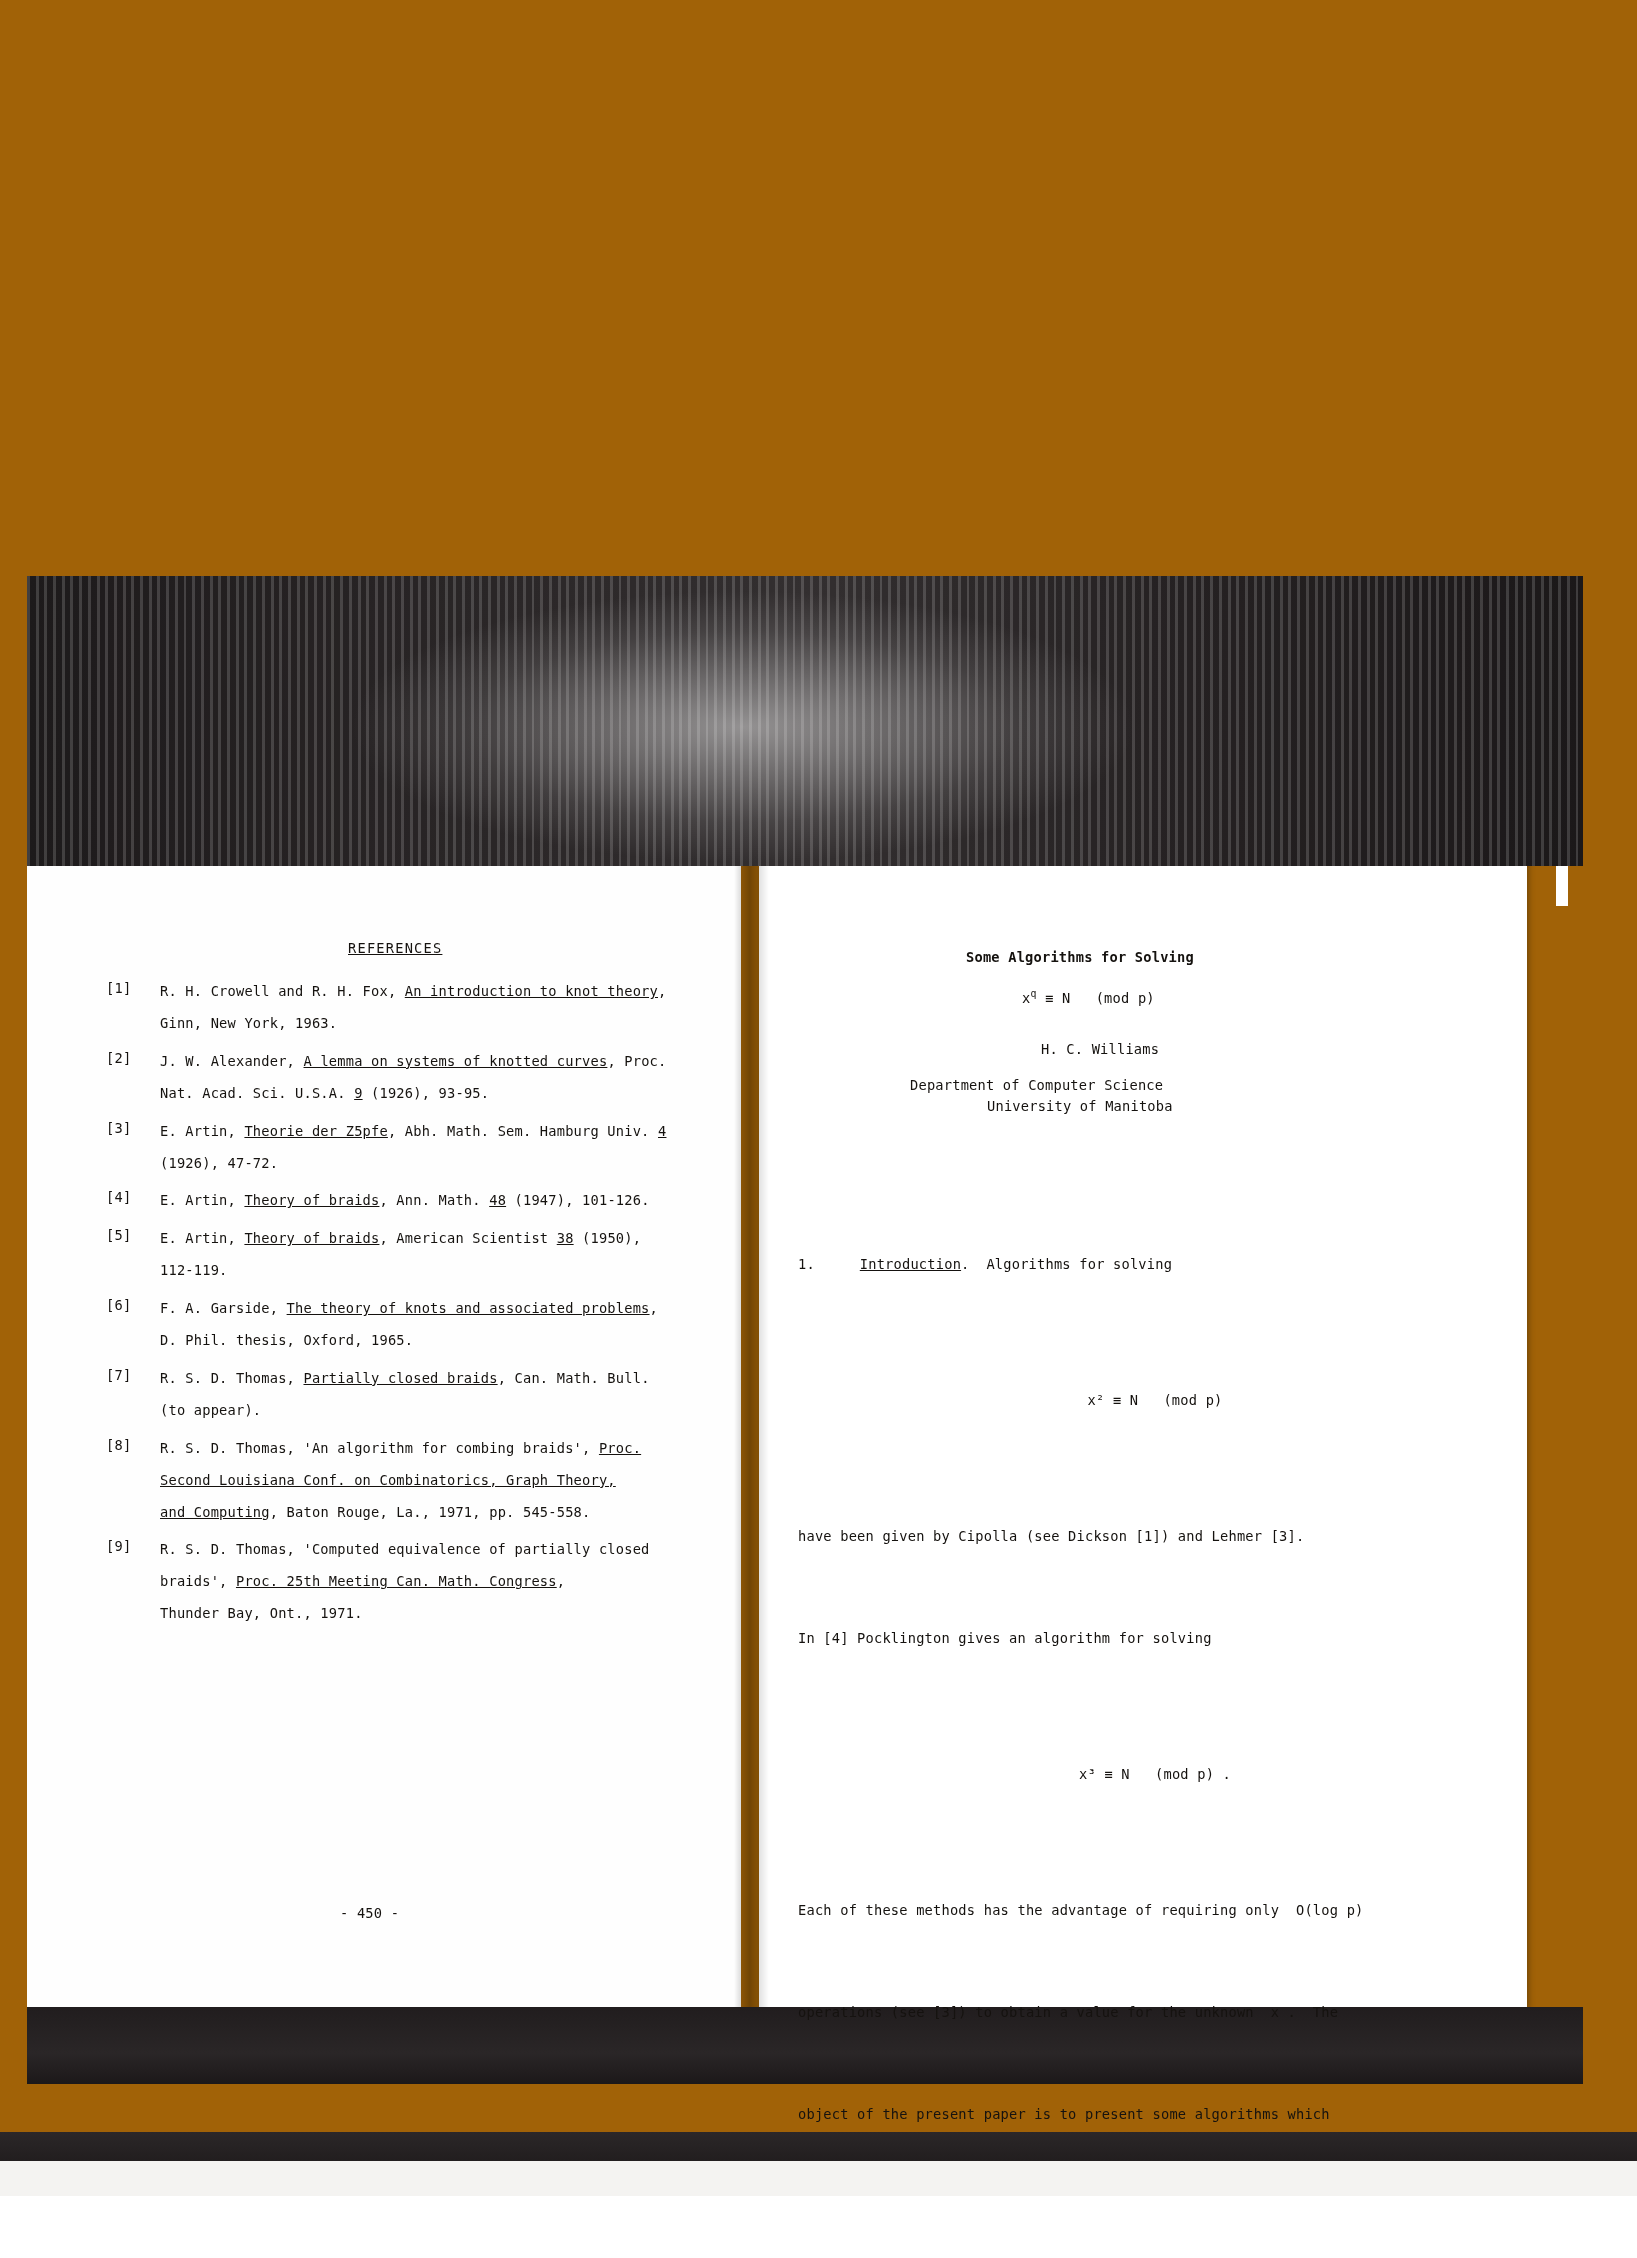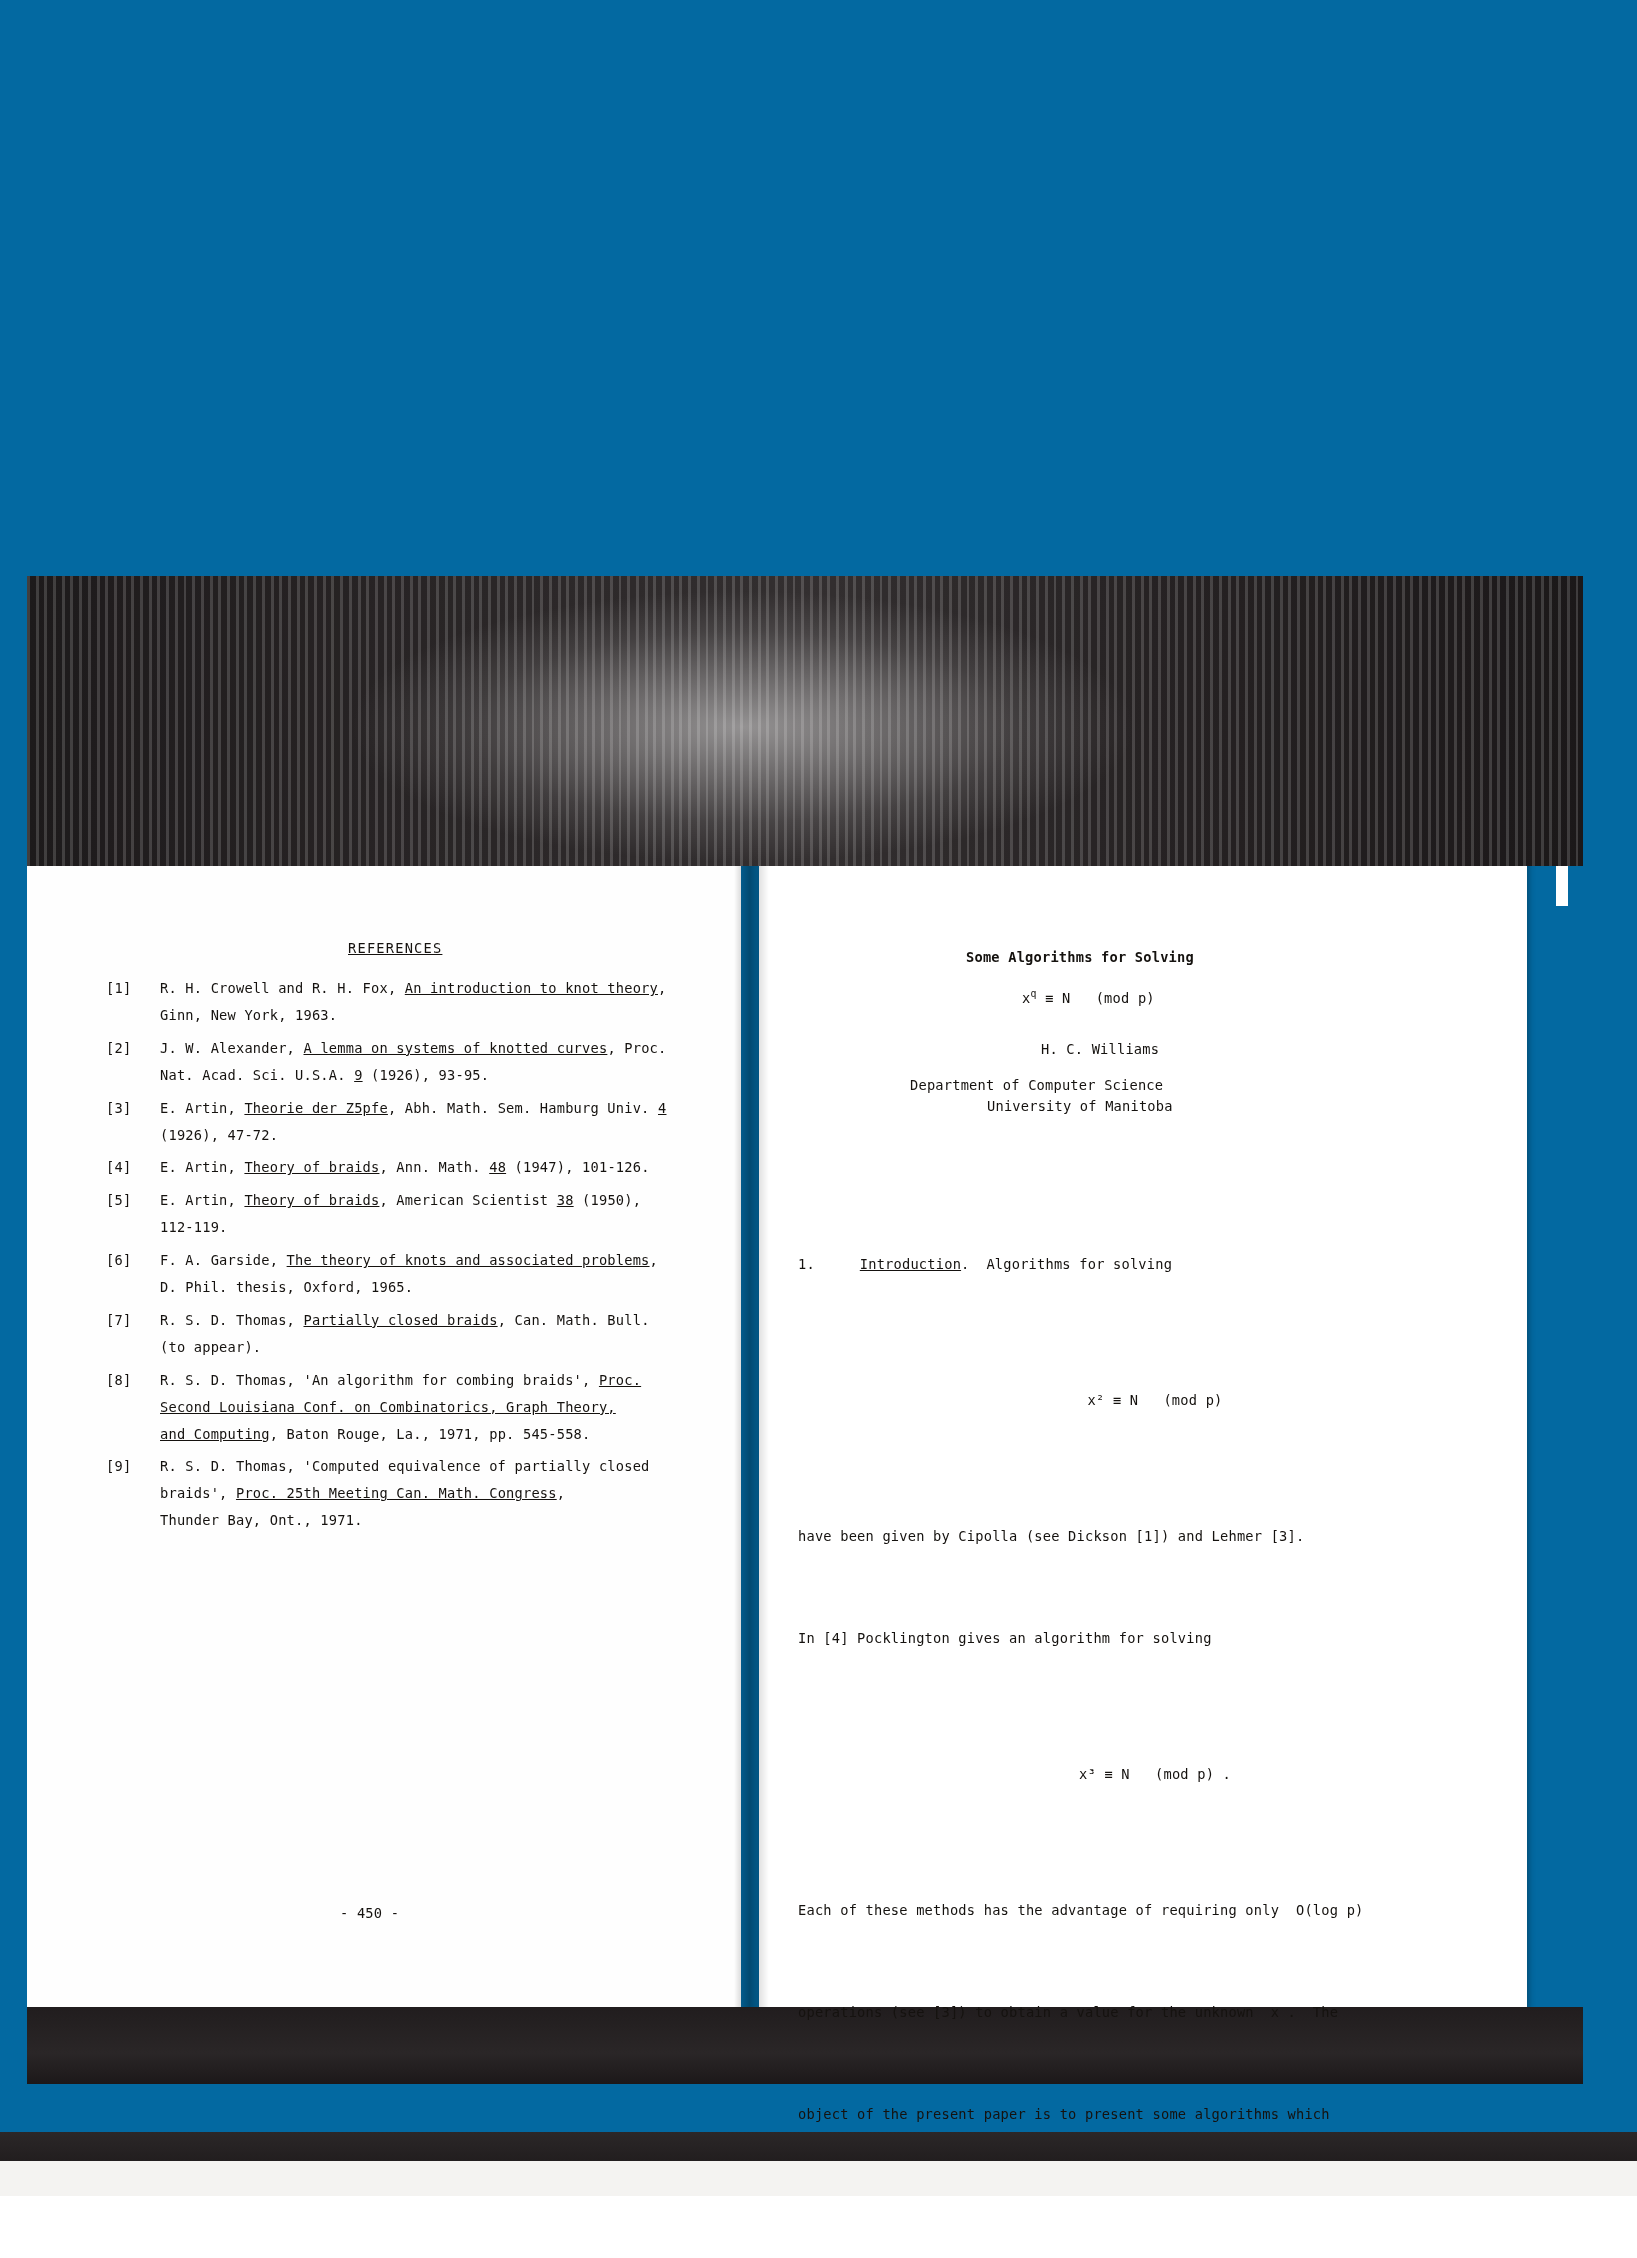--- a/index.html
+++ b/index.html
@@ -4,21 +4,21 @@
 <style>
   html, body {
     margin: 0;
     padding: 0;
     background: #ffffff;
   }
   #page {
     position: relative;
     width: 1638px;
     height: 2196px;
-    background: #0369a1;
+    background: #a16207;
     overflow: hidden;
     font-family: "DejaVu Sans Mono", monospace;
   }
 
   
   .scan-dark-band {
     position: absolute;
     background: #231f20;
   }
   #band-top {
@@ -115,21 +115,21 @@
     width: 599px;
   }
   .ref-item {
     display: grid;
     grid-template-columns: 54px 1fr;
     margin-bottom: 5.8px;
   }
   .ref-num { white-space: pre; }
   .ref-body {
     white-space: pre-wrap;
-    line-height: 27px;
+    line-height: 32px;
   }
   .ref-body u { text-decoration: underline; }
   .page-num-left {
     left: 340px;
     top: 1900px;
   }
 
   
   .rp { position: absolute; white-space: pre; }
   #title-line1 { left: 966px; top: 944px; font-weight: bold; }

